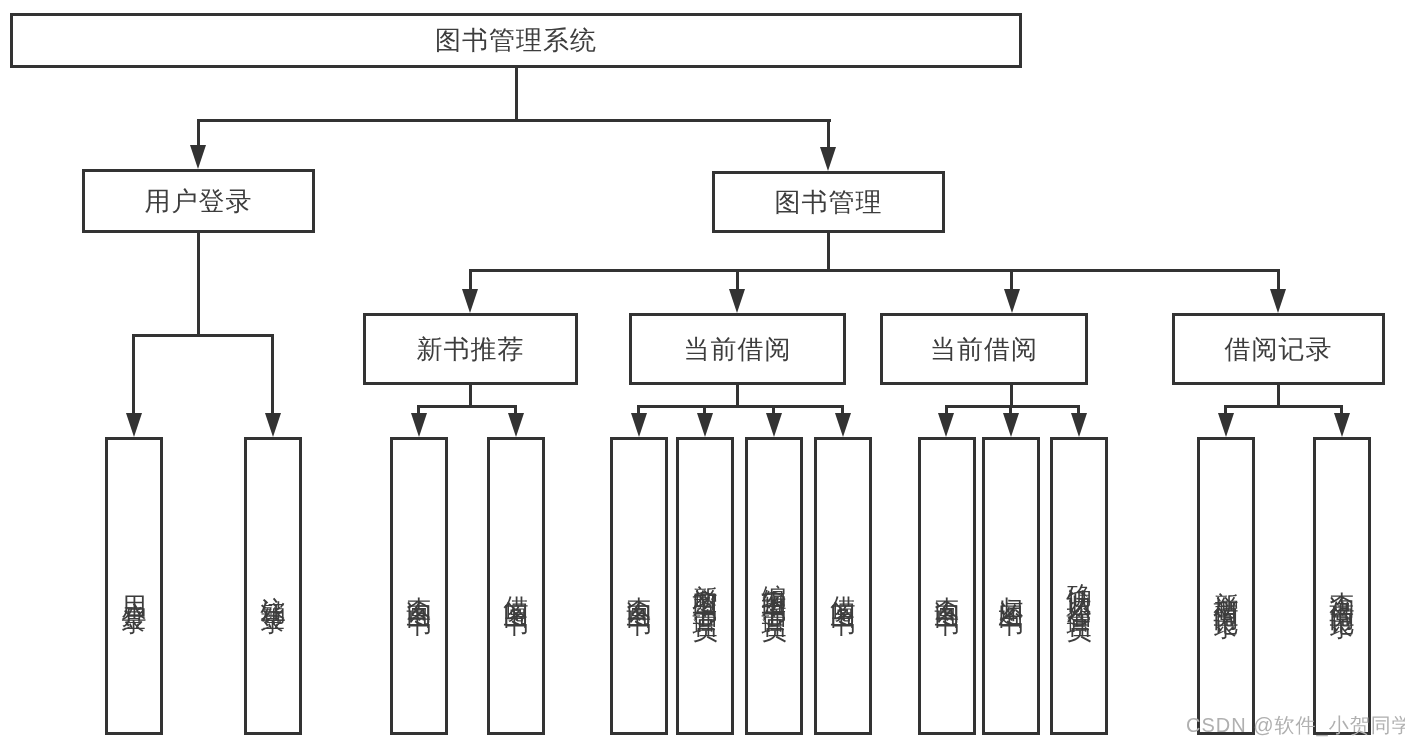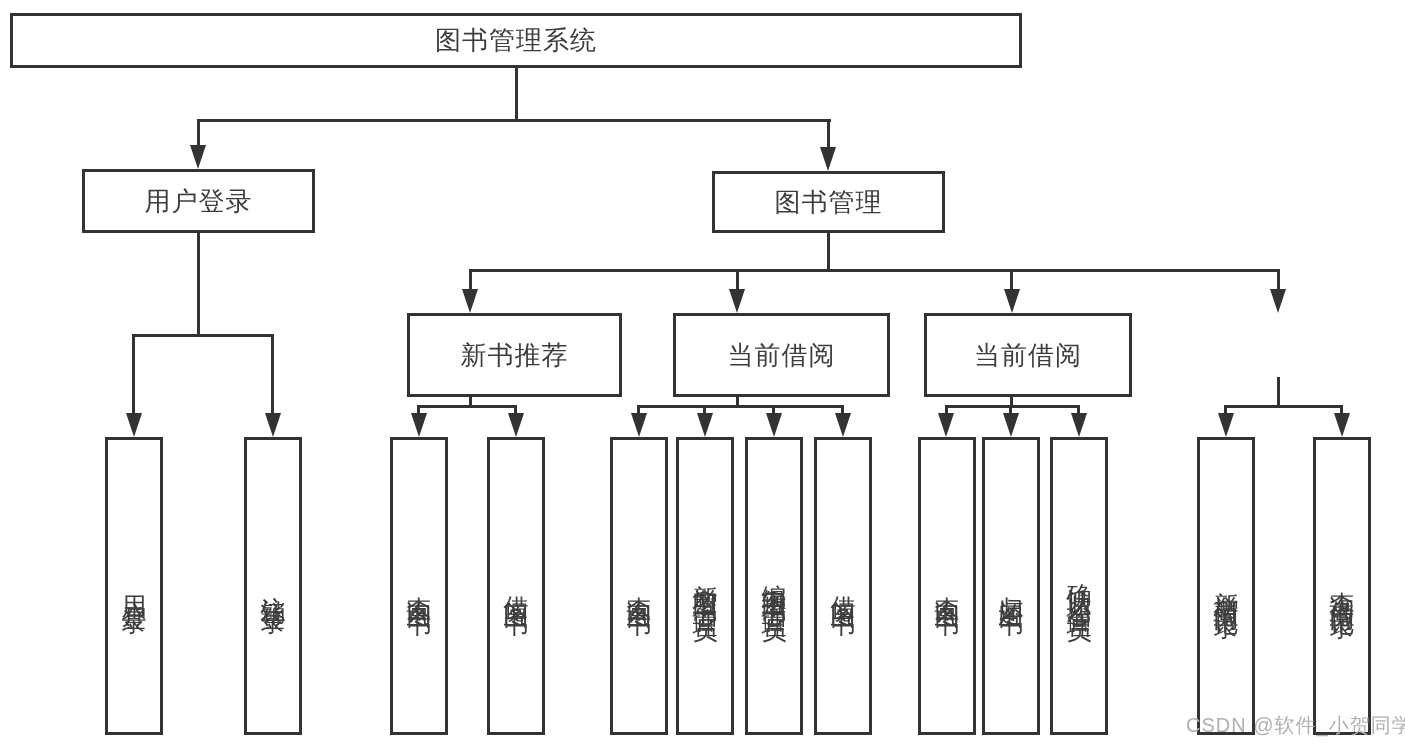--- a/index.html
+++ b/index.html
@@ -22,21 +22,21 @@
     background:#fff;
     border:3px solid var(--line);
     display:flex;
     align-items:center;
     justify-content:center;
     font-size:26px;
     color:var(--text);
     text-align:center;
     letter-spacing:1px;
   }
-  .l3{top:313px;height:84px;margin-left:44px;}
+  .l3{top:313px;height:72px;}
   .leaf{
     top:437px;height:298px;width:58px;
     writing-mode:vertical-rl;
     text-orientation:mixed;
     font-size:25px;
     letter-spacing:5px;
     line-height:1;
   }
   .vl{position:absolute;width:3px;background:var(--line);}
   .hl{position:absolute;height:3px;background:var(--line);}
@@ -120,20 +120,21 @@
   <div class="tri" style="left:1334px;top:413px"></div>
 
   <div class="box" style="left:10px;top:13px;width:1012px;height:55px">图书管理系统</div>
 
   <div class="box" style="left:82px;top:169px;width:233px;height:64px">用户登录</div>
   <div class="box" style="left:712px;top:171px;width:233px;height:62px">图书管理</div>
 
   <div class="box l3" style="left:363px;width:215px">新书推荐</div>
   <div class="box l3" style="left:629px;width:217px">当前借阅</div>
   <div class="box l3" style="left:880px;width:208px">当前借阅</div>
+  <div class="box l3" style="left:1172px;width:213px">借阅记录</div>
 
   <div class="box leaf" style="left:105px">用户登录</div>
   <div class="box leaf" style="left:244px">注销登录</div>
 
   <div class="box leaf" style="left:390px">查询图书</div>
   <div class="box leaf" style="left:487px">借阅图书</div>
 
   <div class="box leaf" style="left:610px">查询图书</div>
   <div class="box leaf" style="left:676px">新增图书（管理员）</div>
   <div class="box leaf" style="left:745px">编辑图书（管理员）</div>

